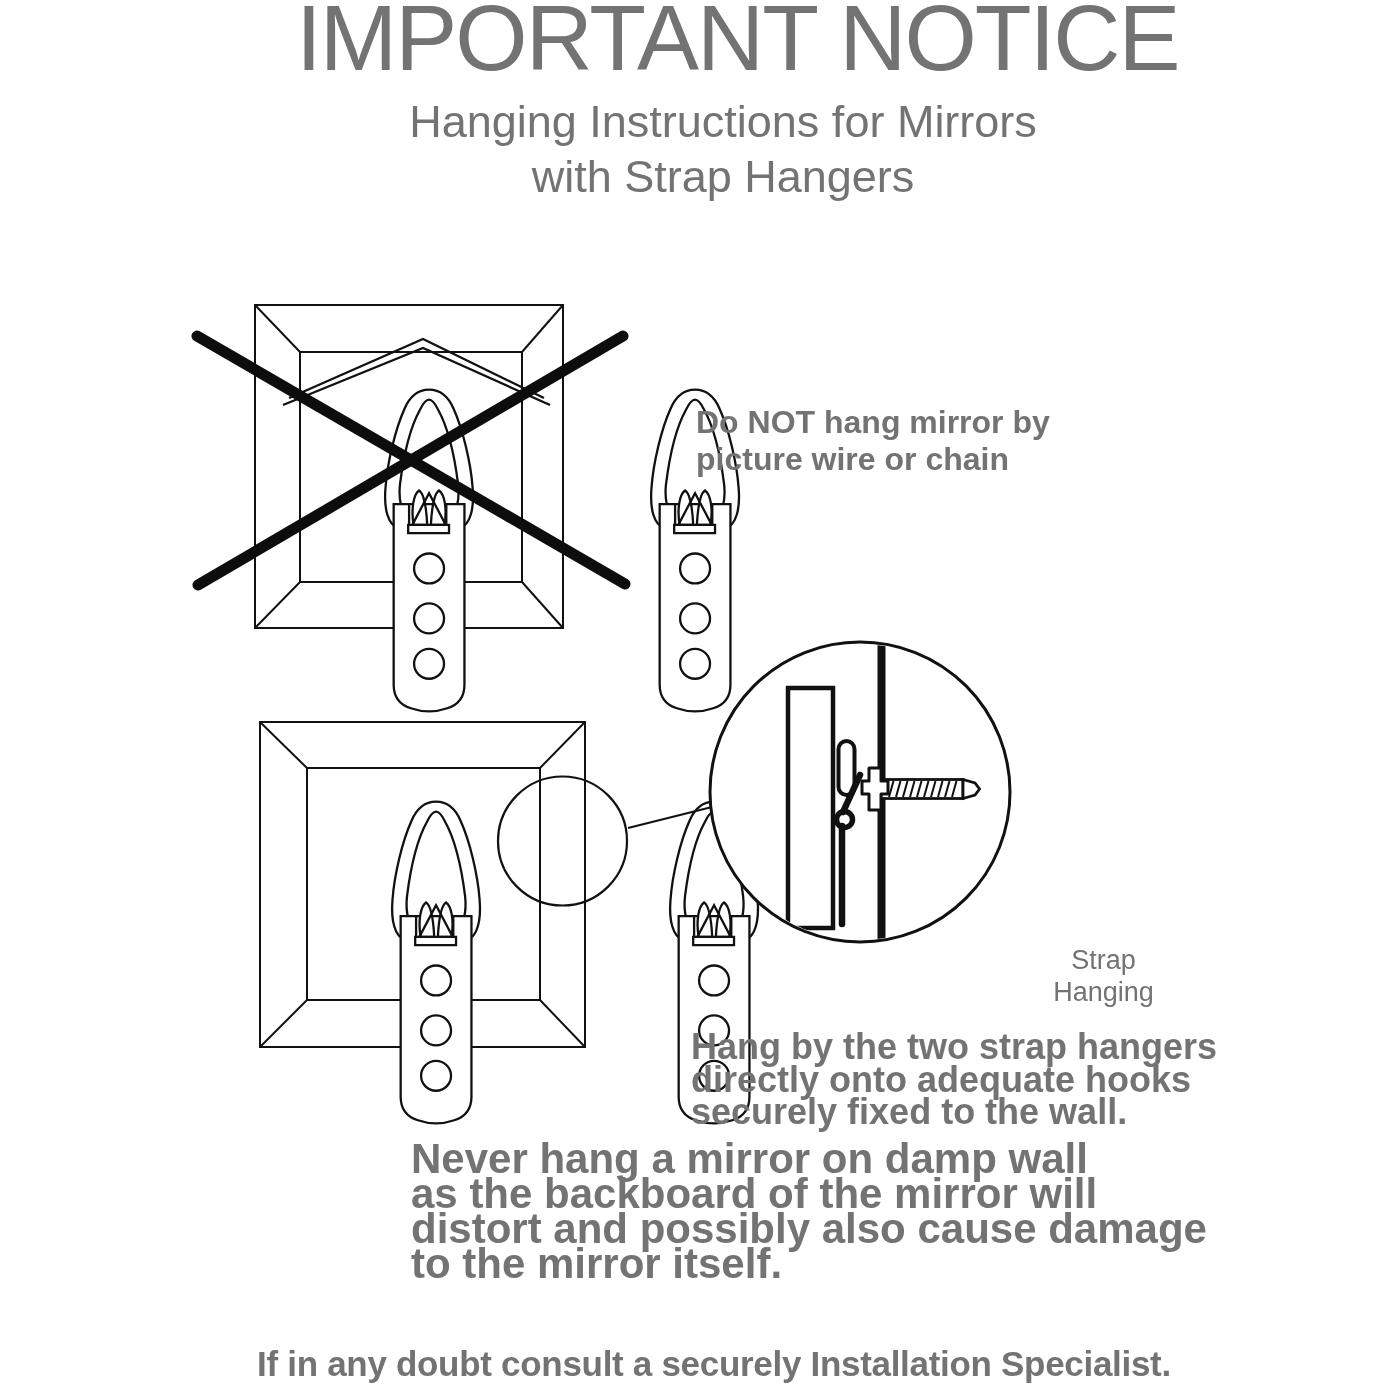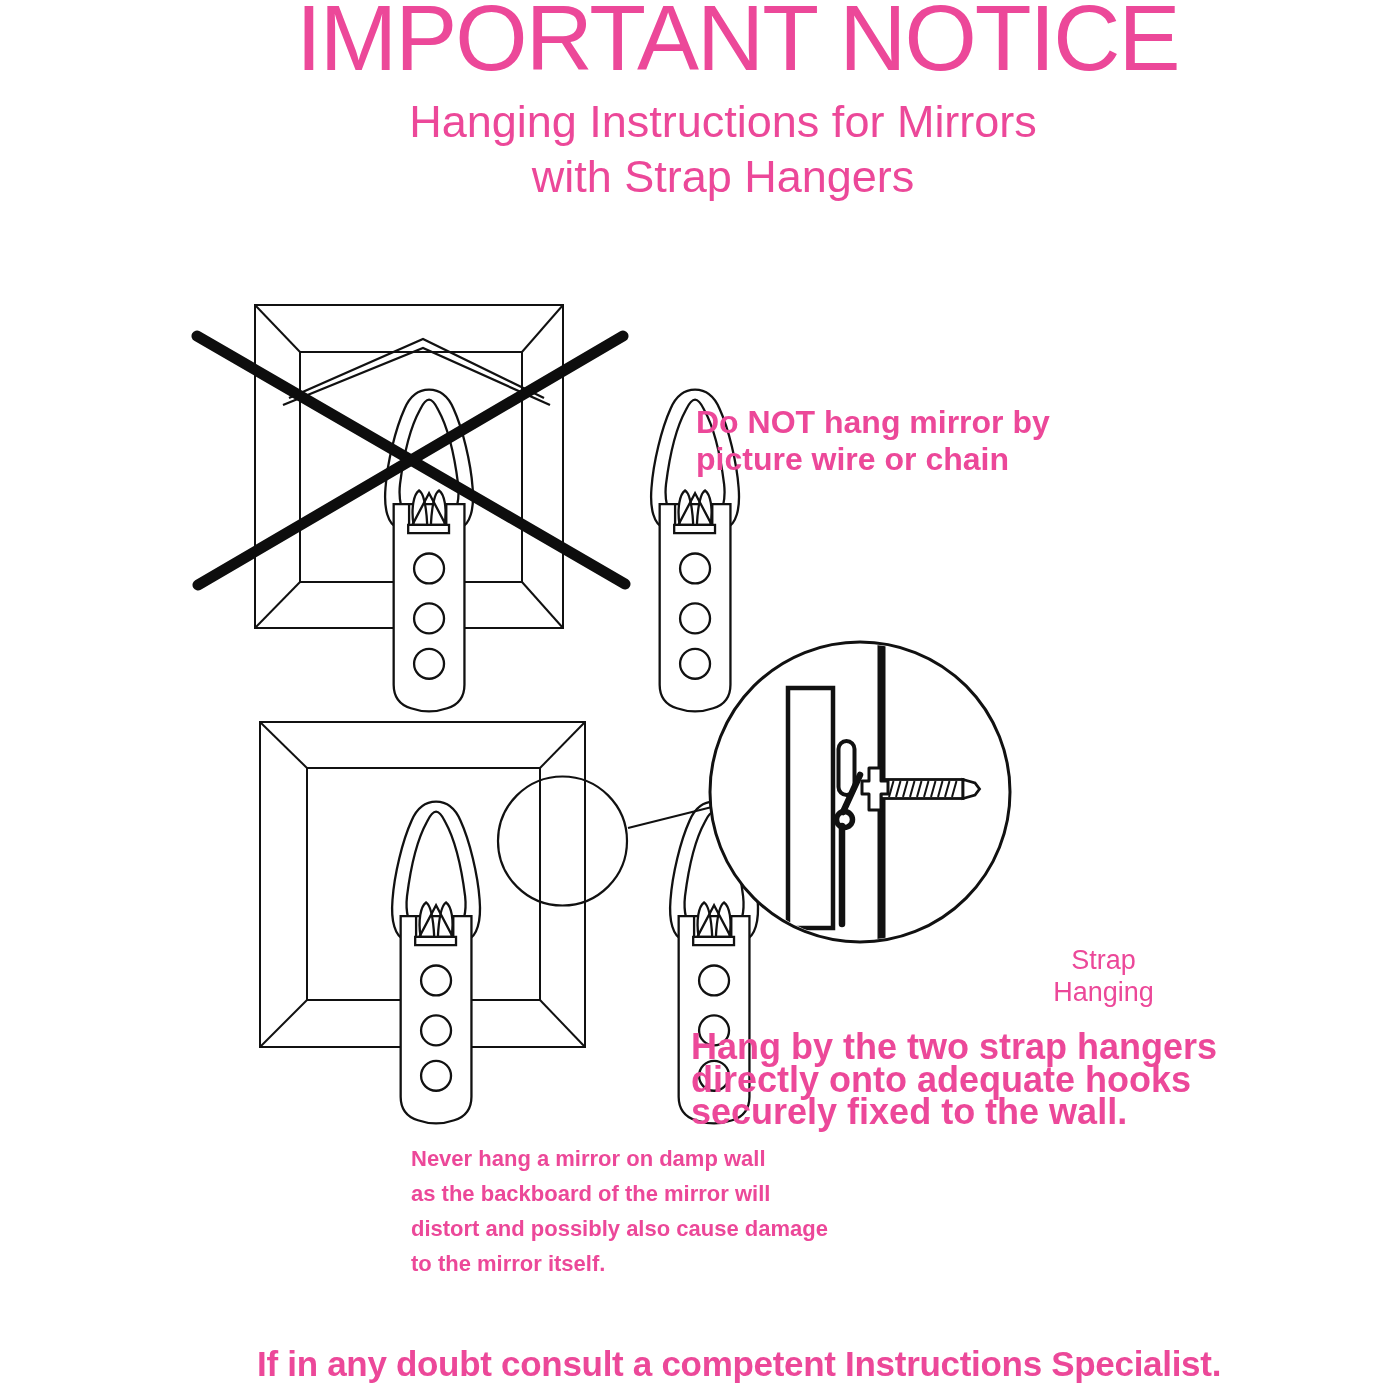--- a/index.html
+++ b/index.html
@@ -2,21 +2,21 @@
 <html><head>
 <meta charset="utf-8">
 <style>
   html,body{margin:0;padding:0;background:#e8e8e8;}
   .page{
     position:relative;
     width:1392px;height:1392px;
     background:#ffffff;
     overflow:hidden;
     font-family:"Liberation Sans","DejaVu Sans",sans-serif;
-    color:#ec4899;
+    color:#737373;
   }
   .abs{position:absolute;}
   .pre{white-space:pre-line;}
   #title{
     left:296px;top:-13px;
     font-size:93px;line-height:103px;letter-spacing:-2px;
     white-space:nowrap;font-weight:400;
   }
   #subtitle{
     left:23px;top:94px;width:1400px;
@@ -26,21 +26,21 @@
   #warning-wire{
     left:696px;top:404px;
     font-size:32px;line-height:37px;font-weight:700;
   }
   #instruction-hang{
     left:691px;top:1005px;
     font-size:36px;line-height:32.5px;font-weight:700;margin-top:26px;
   }
   #warning-damp{
     left:411px;top:1141px;
-    font-size:22px;line-height:35px;font-weight:700;
+    font-size:42px;line-height:35px;font-weight:700;
   }
   #footer-line{
     left:257px;top:1344px;
     font-size:35px;line-height:40px;font-weight:700;
     letter-spacing:-0.3px;white-space:nowrap;
   }
   #hanger-caption{
     left:1028px;top:944px;width:151px;
     text-align:center;
     font-size:27px;line-height:32px;font-weight:400;
@@ -166,15 +166,15 @@
 
   <div class="abs pre" id="instruction-hang">Hang by the two strap hangers
 directly onto adequate hooks
 securely fixed to the wall.</div>
 
   <div class="abs pre" id="warning-damp">Never hang a mirror on damp wall
 as the backboard of the mirror will
 distort and possibly also cause damage
 to the mirror itself.</div>
 
-  <div class="abs" id="footer-line">If in any doubt consult a competent Instructions Specialist.</div>
+  <div class="abs" id="footer-line">If in any doubt consult a securely Installation Specialist.</div>
 
 </div>
 
 </body></html>

